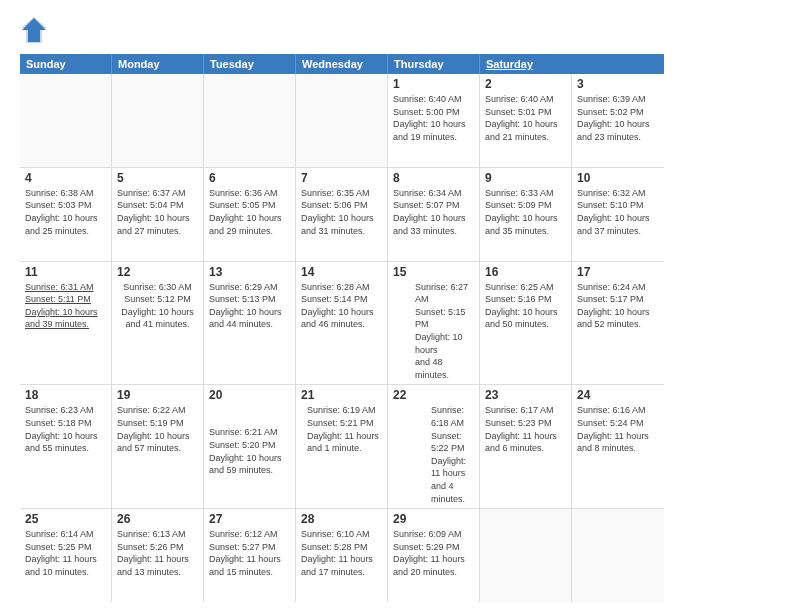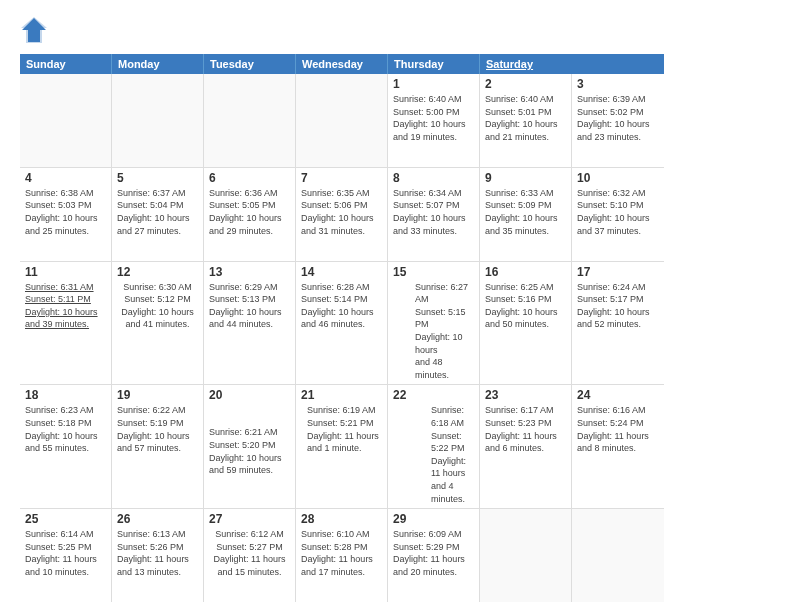--- a/index.html
+++ b/index.html
@@ -335,21 +335,21 @@
           </div>
           <div class="cal-cell">
             <span class="day-num">26</span>
             <div class="day-info" style="white-space: pre-line;">Sunrise: 6:13 AM
 Sunset: 5:26 PM
 Daylight: 11 hours
 and 13 minutes.</div>
           </div>
           <div class="cal-cell">
             <span class="day-num">27</span>
-            <div class="day-info" style="white-space: pre-line; text-align: center;">Sunrise: 6:12 AM
+            <div class="day-info" style="white-space: pre-line;">Sunrise: 6:12 AM
 Sunset: 5:27 PM
 Daylight: 11 hours
 and 15 minutes.</div>
           </div>
           <div class="cal-cell">
             <span class="day-num">28</span>
             <div class="day-info" style="white-space: pre-line;">Sunrise: 6:10 AM
 Sunset: 5:28 PM
 Daylight: 11 hours
 and 17 minutes.</div>

